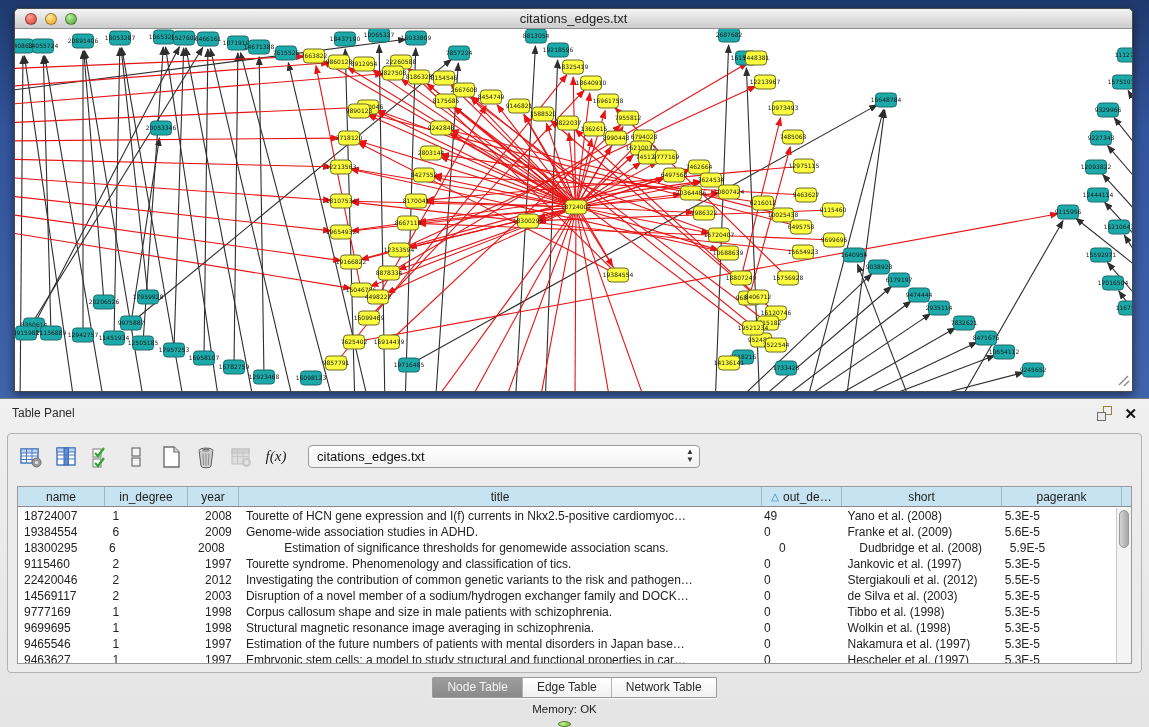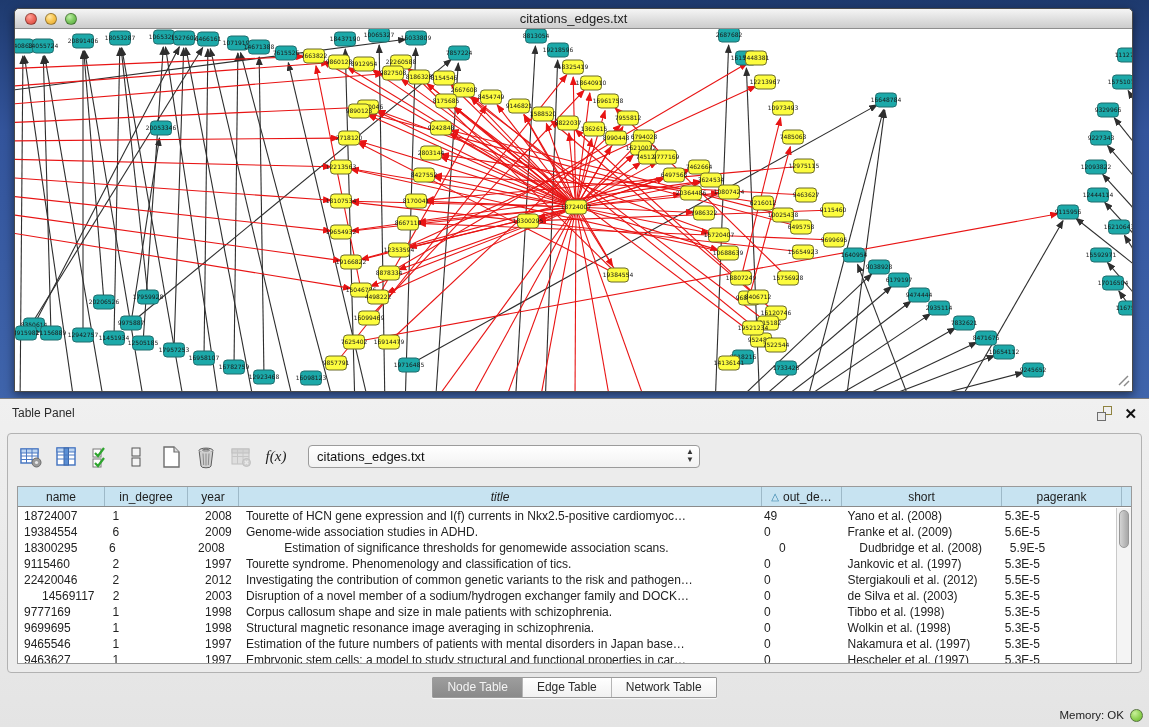--- a/index.html
+++ b/index.html
@@ -88,21 +88,21 @@
   }
 
   .tabbar{ position:absolute; left:0; right:0; top:278px; display:flex; justify-content:center; }
   .seg{ display:flex; border:1px solid #9b9b9b; border-radius:1px; overflow:hidden; background:#fff; box-shadow:0 1px 1px rgba(255,255,255,.8); }
   .seg .tab{ font-size:12px; padding:2px 14px 3px 14px; color:#2b2b2b; border-right:1px solid #b5b5b5; cursor:pointer; background:linear-gradient(#ffffff,#f1f1f1); }
   .seg .tab:last-child{ border-right:none; }
   .seg .tab.active{ background:linear-gradient(#9d9d9d,#8a8a8a); color:#f4f4f4; }
 
   .statusbar{
     position:absolute; left:4px; right:0; bottom:0; height:24px;
-    display:flex; align-items:center; justify-content:flex-end; gap:6px; padding-right:6px;
+    display:flex; align-items:center; justify-content:flex-end; gap:6px; padding-right:24px;flex-direction:column;
   }
   .mem-text{ font-size:11.5px; color:#222; }
   .mem-dot{
     width:13px; height:13px; border-radius:50%; border:1px solid #57743f;
     background:radial-gradient(circle at 35% 30%,#c9f09a,#8ed152 55%,#6cb335);
   }
 </style>
 </head>
 <body>
 
@@ -924,21 +924,21 @@
       <div class="thead" id="thead">
           <div class="th" style="width: 87px;">
             <span>name</span>
           </div>
           <div class="th" style="width: 83px;">
             <span>in_degree</span>
           </div>
           <div class="th" style="width: 51px;">
             <span>year</span>
           </div>
-          <div class="th" style="width: 523px; font-style: italic;">
+          <div class="th" style="width: 523px;">
             <span>title</span>
           </div>
           <div class="th" style="width: 80px;">
             <span class="sort-tri">△</span>
             <span>out_de…</span>
           </div>
           <div class="th" style="width: 160px;">
             <span>short</span>
           </div>
           <div class="th" style="width: 120px;">
@@ -985,21 +985,21 @@
           <div class="tr">
             <div class="td" style="width: 87px; padding-left: 6px;">22420046</div>
             <div class="td" style="width: 83px; padding-left: 8px;">2</div>
             <div class="td" style="width: 51px; padding-left: 18px;">2012</div>
             <div class="td" style="width: 523px; padding-left: 8px;">Investigating the contribution of common genetic variants to the risk and pathogen…</div>
             <div class="td" style="width: 80px; padding-left: 6px;">0</div>
             <div class="td" style="width: 160px; padding-left: 10px;">Stergiakouli et al. (2012)</div>
             <div class="td" style="width: 120px; padding-left: 8px;">5.5E-5</div>
           </div>
           <div class="tr">
-            <div class="td" style="width: 87px; padding-left: 24px;">14569117</div>
+            <div class="td" style="width: 87px; padding-left: 6px;">14569117</div>
             <div class="td" style="width: 83px; padding-left: 8px;">2</div>
             <div class="td" style="width: 51px; padding-left: 18px;">2003</div>
             <div class="td" style="width: 523px; padding-left: 8px;">Disruption of a novel member of a sodium/hydrogen exchanger family and DOCK…</div>
             <div class="td" style="width: 80px; padding-left: 6px;">0</div>
             <div class="td" style="width: 160px; padding-left: 10px;">de Silva et al. (2003)</div>
             <div class="td" style="width: 120px; padding-left: 8px;">5.3E-5</div>
           </div>
           <div class="tr">
             <div class="td" style="width: 87px; padding-left: 6px;">9777169</div>
             <div class="td" style="width: 83px; padding-left: 8px;">1</div>

